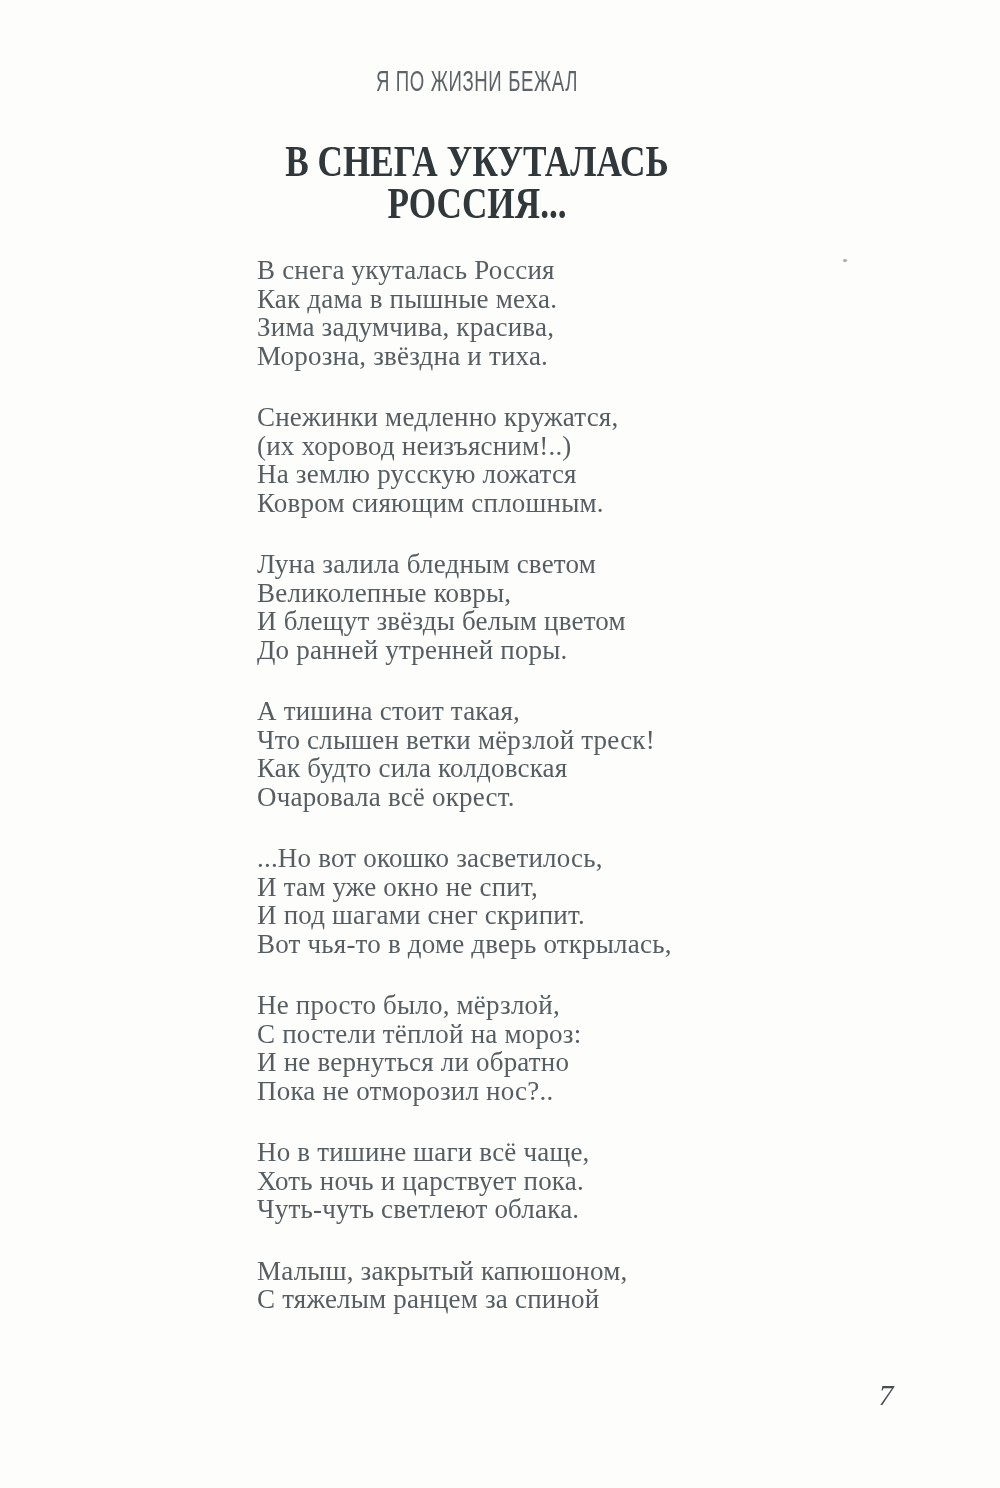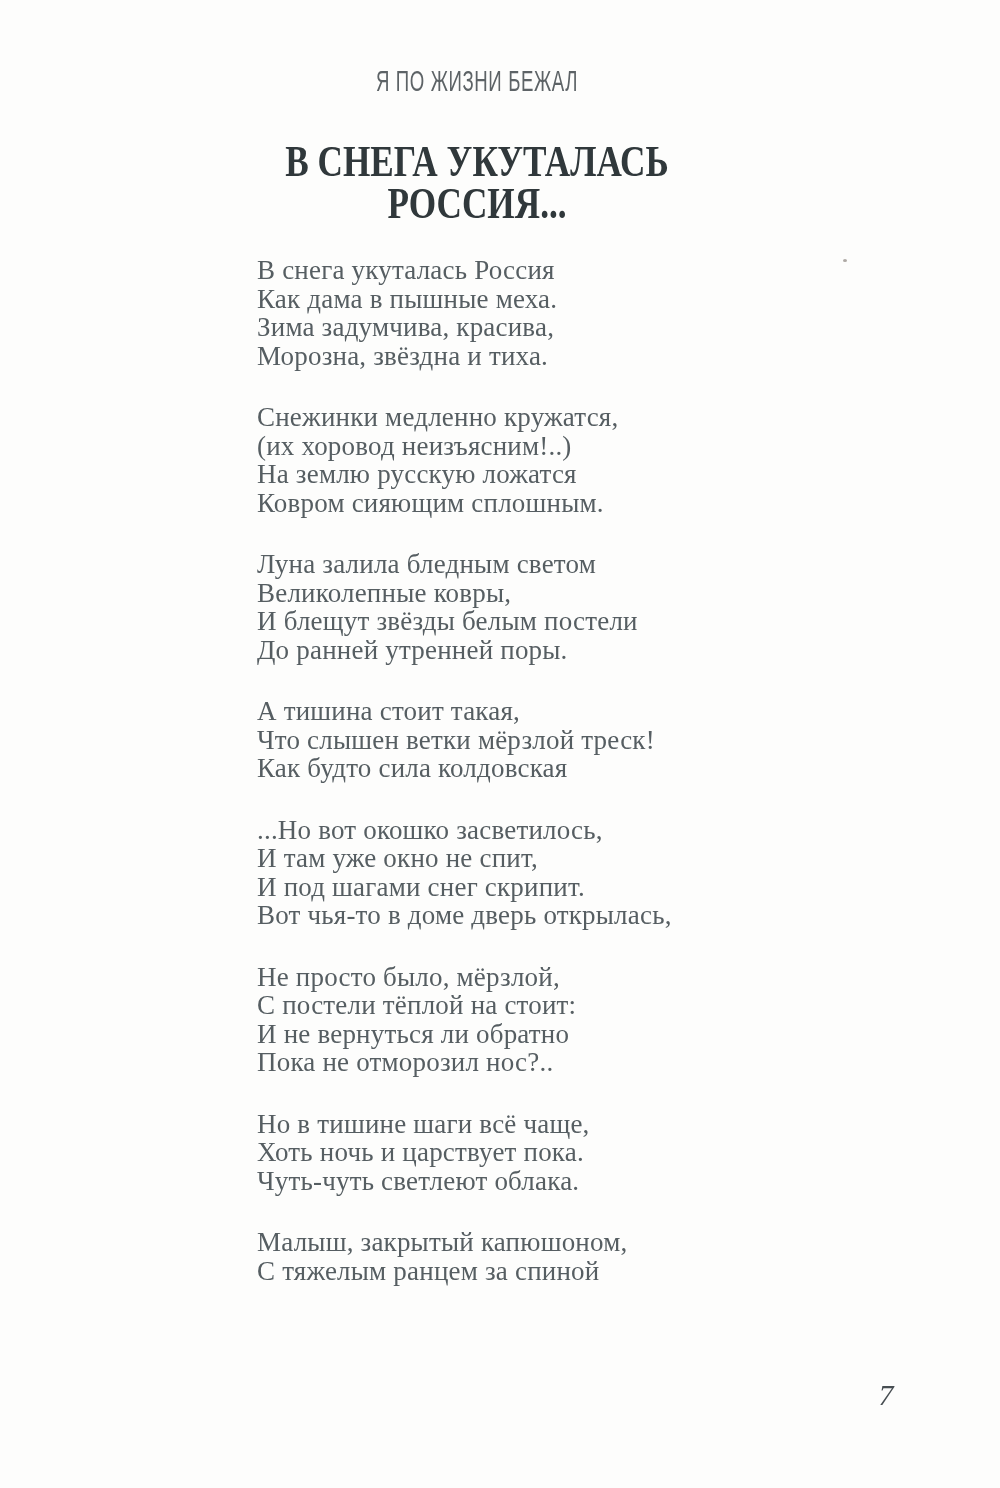--- a/index.html
+++ b/index.html
@@ -113,40 +113,41 @@
     <div class="stanza">
       <div class="poem-line">Снежинки медленно кружатся,</div>
       <div class="poem-line">(их хоровод неизъясним!..)</div>
       <div class="poem-line">На землю русскую ложатся</div>
       <div class="poem-line">Ковром сияющим сплошным.</div>
     </div>
 
     <div class="stanza">
       <div class="poem-line">Луна залила бледным светом</div>
       <div class="poem-line">Великолепные ковры,</div>
-      <div class="poem-line">И блещут звёзды белым постели</div>
+      <div class="poem-line">И блещут звёзды белым цветом</div>
       <div class="poem-line">До ранней утренней поры.</div>
     </div>
 
     <div class="stanza">
       <div class="poem-line">А тишина стоит такая,</div>
       <div class="poem-line">Что слышен ветки мёрзлой треск!</div>
       <div class="poem-line">Как будто сила колдовская</div>
+      <div class="poem-line">Очаровала всё окрест.</div>
     </div>
 
     <div class="stanza">
       <div class="poem-line">...Но вот окошко засветилось,</div>
       <div class="poem-line">И там уже окно не спит,</div>
       <div class="poem-line">И под шагами снег скрипит.</div>
       <div class="poem-line">Вот чья-то в доме дверь открылась,</div>
     </div>
 
     <div class="stanza">
       <div class="poem-line">Не просто было, мёрзлой,</div>
-      <div class="poem-line">С постели тёплой на стоит:</div>
+      <div class="poem-line">С постели тёплой на мороз:</div>
       <div class="poem-line">И не вернуться ли обратно</div>
       <div class="poem-line">Пока не отморозил нос?..</div>
     </div>
 
     <div class="stanza">
       <div class="poem-line">Но в тишине шаги всё чаще,</div>
       <div class="poem-line">Хоть ночь и царствует пока.</div>
       <div class="poem-line">Чуть-чуть светлеют облака.</div>
     </div>
 

